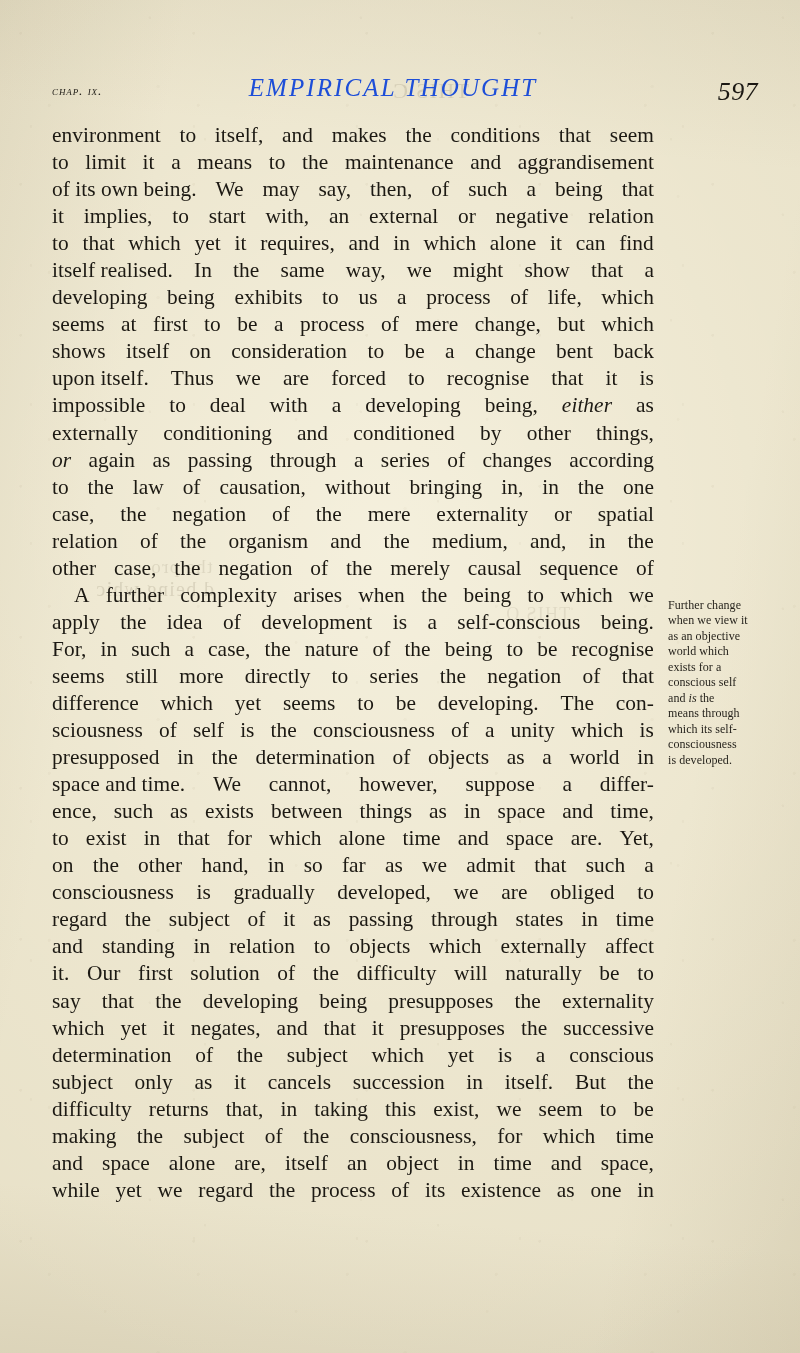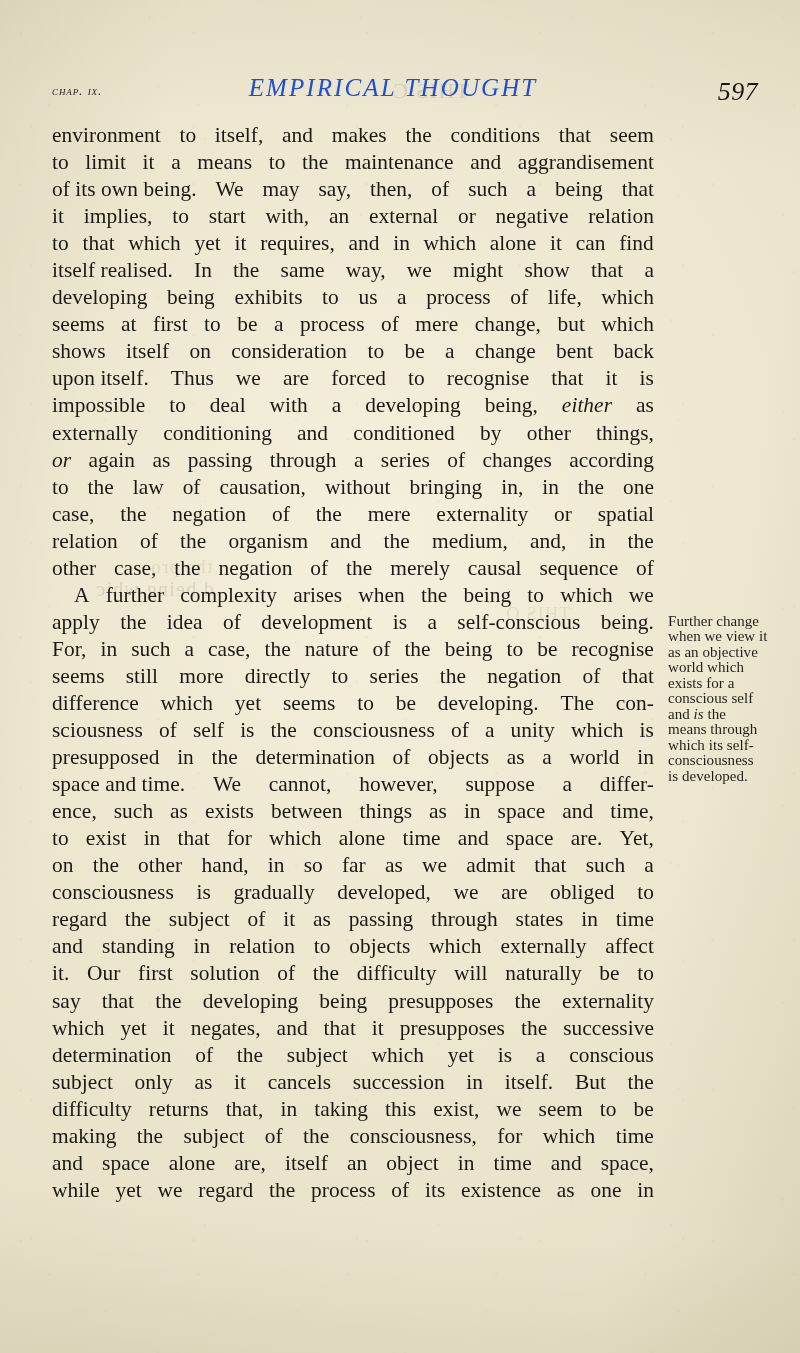--- a/index.html
+++ b/index.html
@@ -115,25 +115,24 @@
   .para .ln.j > span { white-space: pre; }
   .indent { display: inline-block; width: 22px; }
   em { }
 
   
   .gloss {
     position: absolute;
     left: 668px;
     top: 598px;
     width: 118px;
-    font-size: 15px;
+    font-size: 12px;
     line-height: 15.45px;
     color: #221f19;
     letter-spacing: 0.05px;
-    margin-top: 16px;
   }
   .gloss .gln { display: block; white-space: pre; }
 
   
   .ghost {
     position: absolute;
     color: rgba(108,96,70,0.17);
     font-size: 21px;
     letter-spacing: 1.3px;
     transform: scaleX(-1);

